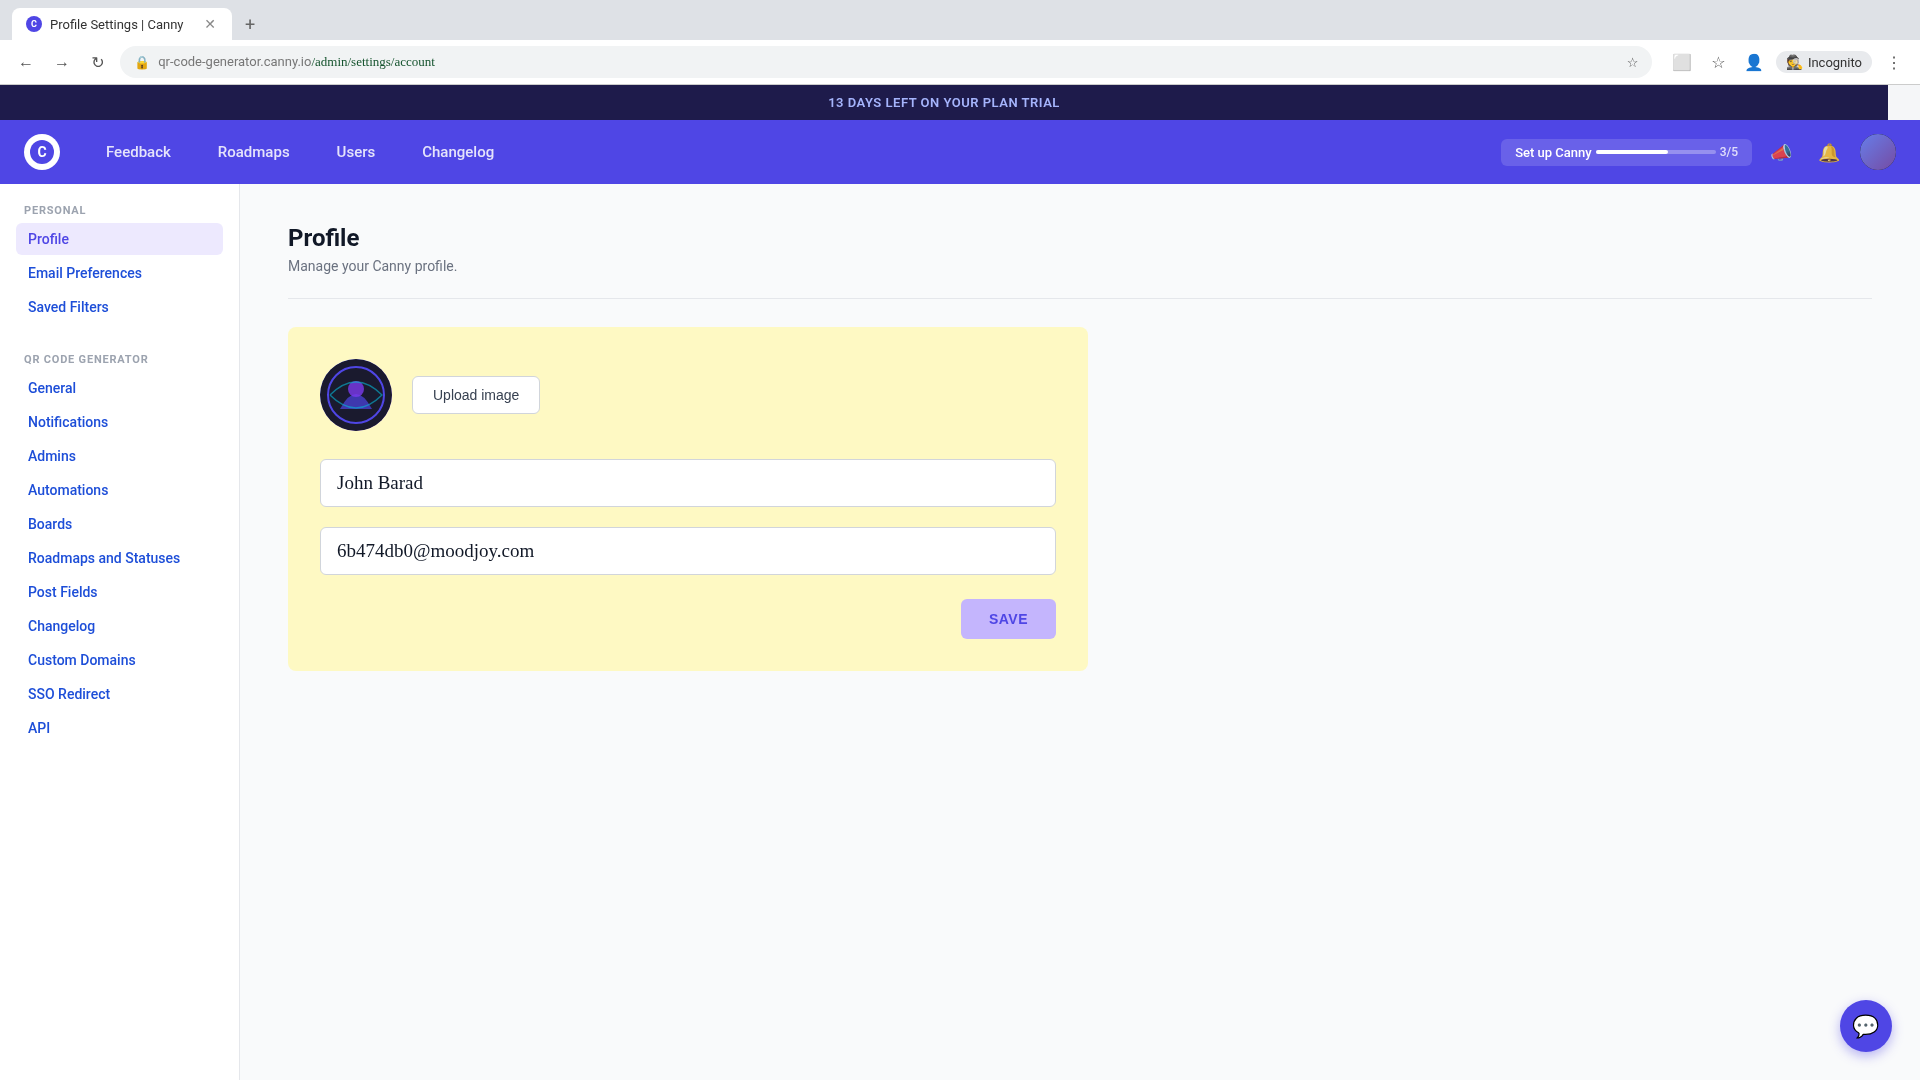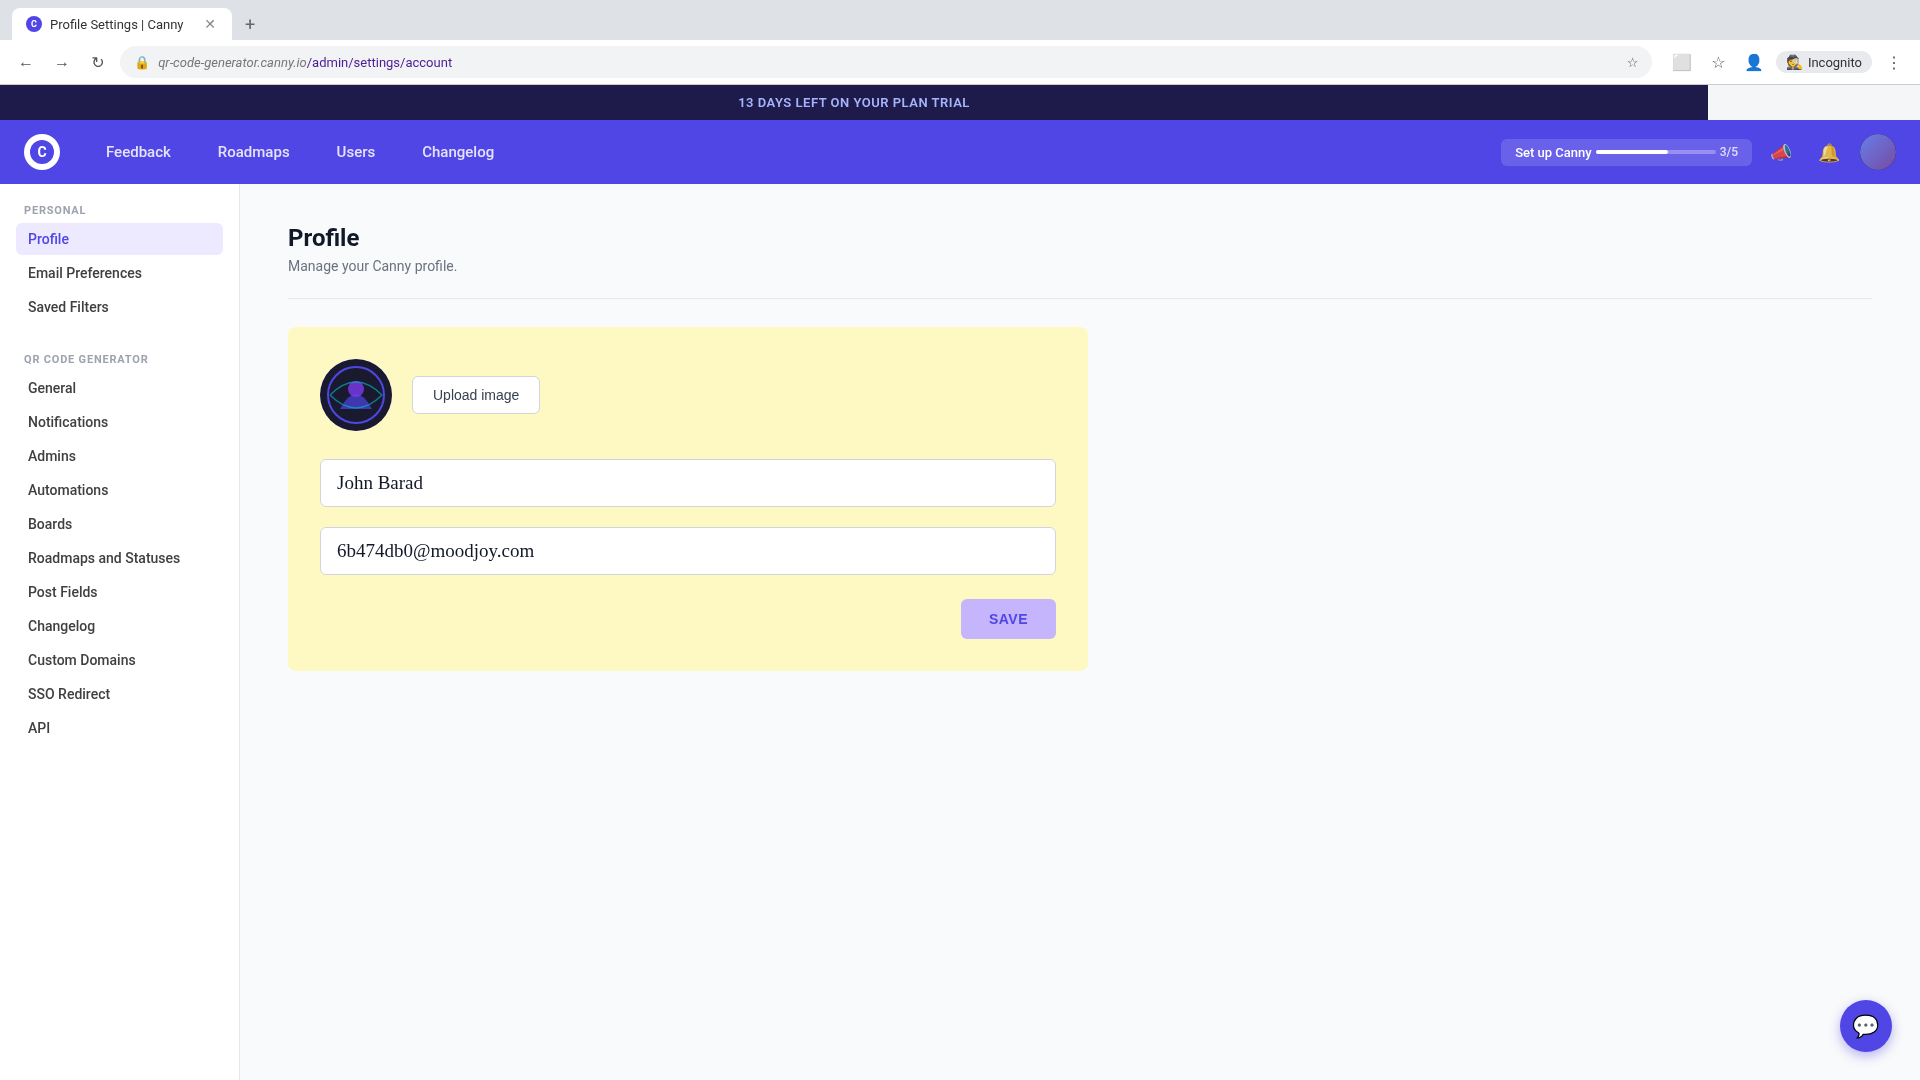--- a/index.html
+++ b/index.html
@@ -10,28 +10,28 @@
     .browser-titlebar { display: flex; align-items: center; padding: 8px 12px 0; background: #dee1e6; gap: 0; }
     .browser-tab { display: flex; align-items: center; background: #fff; border-radius: 8px 8px 0 0; padding: 8px 14px; gap: 8px; min-width: 220px; font-size: 13px; color: #333; }
     .browser-tab-icon { width: 16px; height: 16px; background: #4f46e5; border-radius: 50%; display: flex; align-items: center; justify-content: center; color: white; font-size: 9px; font-weight: bold; }
     .browser-tab-title { flex: 1; font-size: 13px; color: #333; white-space: nowrap; overflow: hidden; text-overflow: ellipsis; }
     .browser-tab-close { color: #888; font-size: 14px; cursor: pointer; width: 16px; height: 16px; display: flex; align-items: center; justify-content: center; border-radius: 50%; }
     .browser-new-tab { margin-left: 4px; width: 28px; height: 28px; display: flex; align-items: center; justify-content: center; color: #666; font-size: 18px; border-radius: 50%; cursor: pointer; }
     .browser-controls { display: flex; align-items: center; background: #fff; padding: 6px 12px; gap: 8px; border-bottom: 1px solid #ccc; }
     .nav-btn { width: 28px; height: 28px; display: flex; align-items: center; justify-content: center; border-radius: 50%; color: #555; font-size: 16px; cursor: pointer; border: none; background: none; }
     .address-bar { flex: 1; height: 32px; background: #f1f3f4; border-radius: 16px; display: flex; align-items: center; padding: 0 14px; gap: 8px; font-size: 13px; color: #333; }
     .address-bar-url { flex: 1; font-size: 13px; color: #333; }
-    .address-bar-url .protocol { color: #777; font-style: italic; }
-    .address-bar-url .path { color: #4c1d95; }
+    .address-bar-url .protocol { color: #777; }
+    .address-bar-url .path { color: #14532d; font-family: Liberation Serif, serif; }
     .browser-actions { display: flex; align-items: center; gap: 8px; margin-left: 8px; }
     .browser-action-btn { width: 28px; height: 28px; display: flex; align-items: center; justify-content: center; color: #555; font-size: 16px; border-radius: 50%; cursor: pointer; }
     .incognito-badge { display: flex; align-items: center; gap: 4px; font-size: 13px; color: #333; background: #e8eaed; padding: 3px 10px; border-radius: 14px; cursor: pointer; }
 
     
-    .trial-banner { background: #1e1b4b; color: #a5b4fc; text-align: center; padding: 10px; font-size: 13px; font-weight: 600; letter-spacing: 0.5px; width: 1708px; }
+    .trial-banner { background: #1e1b4b; color: #a5b4fc; text-align: center; padding: 10px; font-size: 13px; font-weight: 600; letter-spacing: 0.5px; width: 1888px; }
 
     
     .app { display: flex; flex-direction: column; width: 1920px; height: calc(1080px - 76px); }
 
     
     .top-nav { background: #4f46e5; display: flex; align-items: center; padding: 0 24px; height: 64px; flex-shrink: 0; }
     .logo { width: 36px; height: 36px; background: white; border-radius: 50%; display: flex; align-items: center; justify-content: center; margin-right: 32px; flex-shrink: 0; }
     .logo-inner { width: 24px; height: 24px; background: #4f46e5; border-radius: 50%; display: flex; align-items: center; justify-content: center; }
     .logo-inner::after { content: 'C'; color: white; font-size: 14px; font-weight: bold; }
     .nav-links { display: flex; align-items: center; gap: 19px; flex: 1; }
@@ -46,21 +46,21 @@
     .avatar { width: 36px; height: 36px; border-radius: 50%; background: #2d3748; overflow: hidden; cursor: pointer; display: flex; align-items: center; justify-content: center; }
     .avatar-img { width: 100%; height: 100%; object-fit: cover; background: linear-gradient(135deg, #667eea, #764ba2); border-radius: 50%; }
 
     
     .main-layout { display: flex; flex: 1; overflow: hidden; }
 
     
     .sidebar { width: 240px; background: white; border-right: 1px solid #e5e7eb; overflow-y: auto; flex-shrink: 0; }
     .sidebar-section { padding: 20px 16px 8px; }
     .sidebar-section-label { font-size: 11px; font-weight: 700; color: #9ca3af; letter-spacing: 0.8px; text-transform: uppercase; margin-bottom: 6px; padding: 0 8px; }
-    .sidebar-item { display: flex; align-items: center; padding: 8px 12px; border-radius: 6px; cursor: pointer; color: #404040; font-size: 14px; font-weight: 500; margin-bottom: 2px; }
+    .sidebar-item { display: flex; align-items: center; padding: 8px 12px; border-radius: 6px; cursor: pointer; color: #1d4ed8; font-size: 14px; font-weight: 500; margin-bottom: 2px; }
     .sidebar-item.active { background: #ede9fe; color: #4f46e5; }
 
     
     .content { flex: 1; padding: 40px 48px; overflow-y: auto; background: #f9fafb; }
     .page-header { margin-bottom: 28px; border-bottom: 1px solid #e5e7eb; padding-bottom: 24px; }
     .page-title { font-size: 24px; font-weight: 700; color: #111827; margin-bottom: 6px; }
     .page-subtitle { font-size: 14px; color: #6b7280; }
 
     
     .profile-section { background: #fef9c3; border-radius: 8px; padding: 32px; max-width: 800px; }

